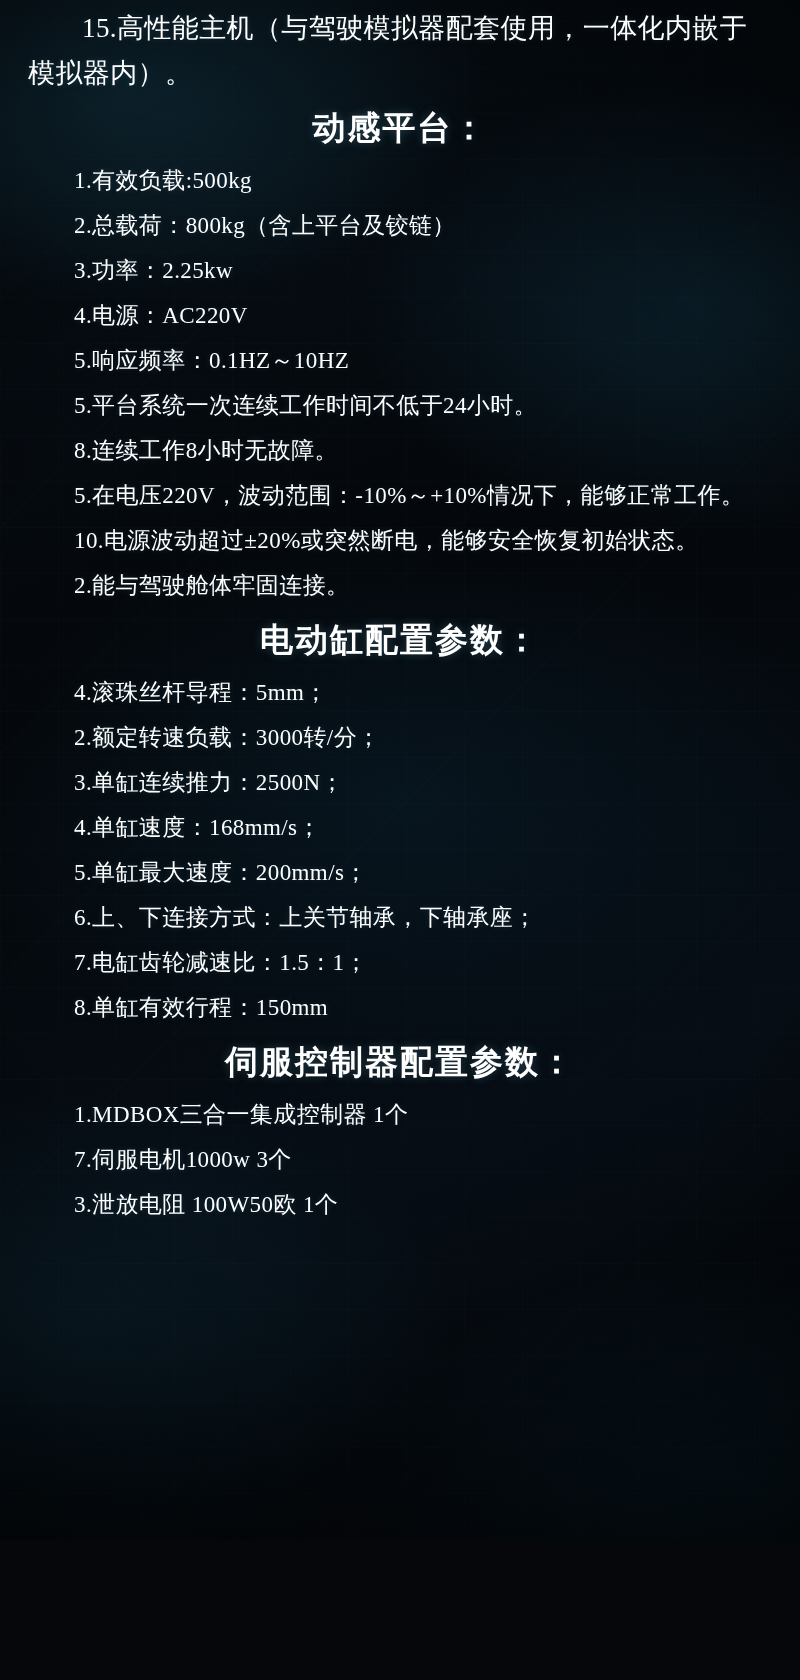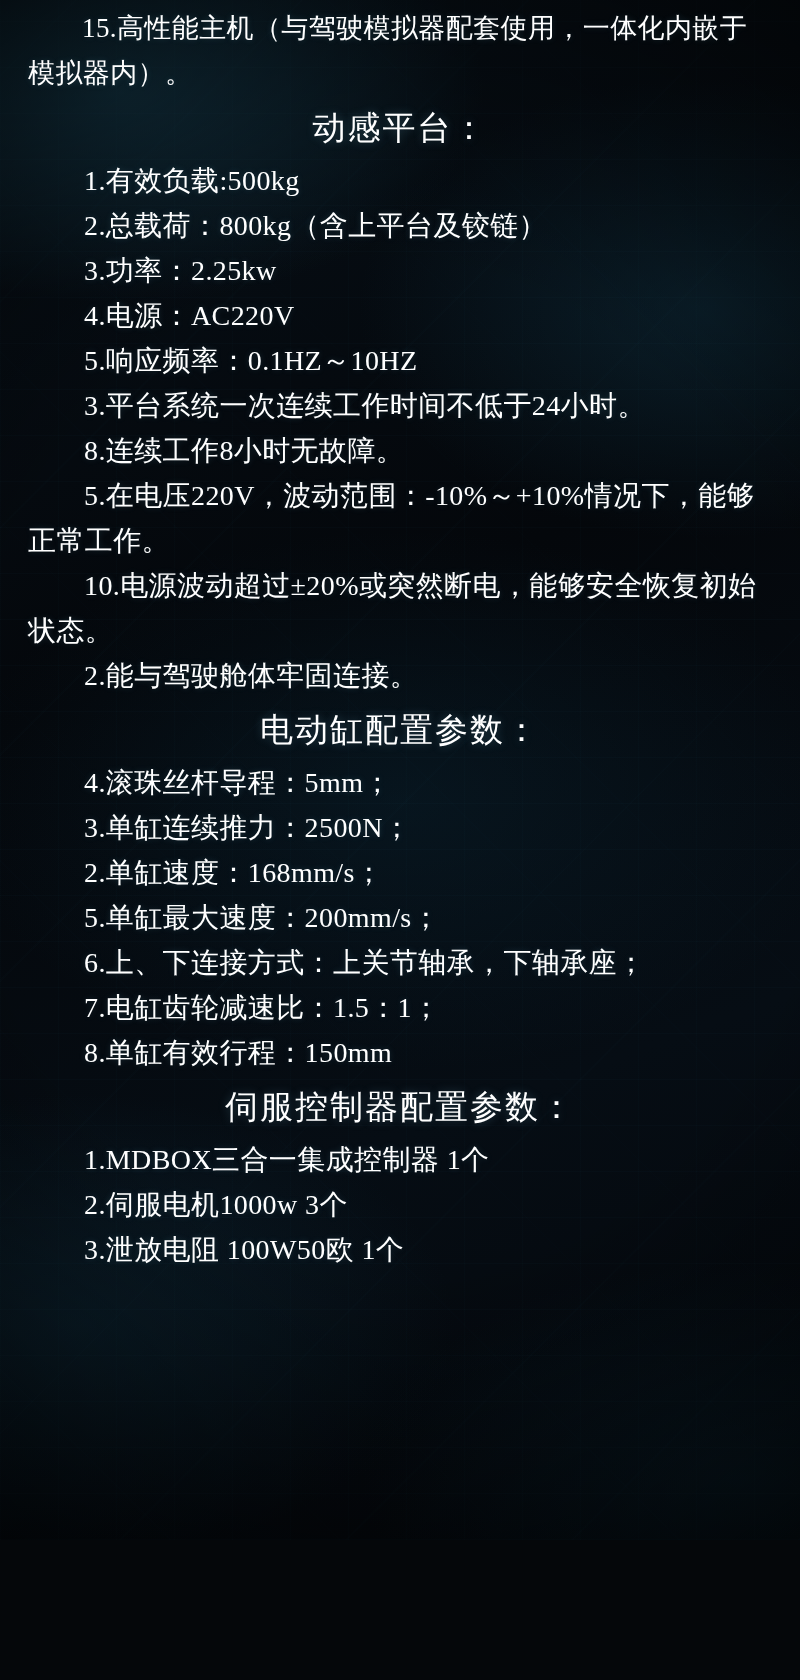--- a/index.html
+++ b/index.html
@@ -60,34 +60,34 @@
   .para {
     font-size: 27px;
     line-height: 45px;
     letter-spacing: 0.4px;
     text-indent: 2em;
     margin: 0;
     text-shadow: 0 0 6px rgba(120,200,230,0.18);
   }
   .heading {
     font-size: 33px;
-    font-weight: normal;
+    font-weight: bold;
     text-align: center;
     line-height: 52px;
     margin: 6px 0 4px 0;
     letter-spacing: 2px;
     text-shadow: 0 0 10px rgba(140,215,245,0.25);
   }
   .list {
     margin: 0;
     padding: 0;
     list-style: none;
   }
   .list li {
-    font-size: 28px;
+    font-size: 23px;
     line-height: 45px;
     letter-spacing: 0.4px;
     text-indent: 2em;
     margin: 0;
     text-shadow: 0 0 6px rgba(120,200,230,0.18);
   }
 </style>
 </head>
 <body>
 
@@ -100,39 +100,40 @@
 
     <p class="para">15.高性能主机（与驾驶模拟器配套使用，一体化内嵌于模拟器内）。</p>
 
     <h2 class="heading">动感平台：</h2>
     <ul class="list">
       <li>1.有效负载:500kg</li>
       <li>2.总载荷：800kg（含上平台及铰链）</li>
       <li>3.功率：2.25kw</li>
       <li>4.电源：AC220V</li>
       <li>5.响应频率：0.1HZ～10HZ</li>
-      <li>3.平台系统一次连续工作时间不低于24小时。</li>
+      <li>5.平台系统一次连续工作时间不低于24小时。</li>
       <li>8.连续工作8小时无故障。</li>
       <li>5.在电压220V，波动范围：-10%～+10%情况下，能够正常工作。</li>
       <li>10.电源波动超过±20%或突然断电，能够安全恢复初始状态。</li>
       <li>2.能与驾驶舱体牢固连接。</li>
     </ul>
 
     <h2 class="heading">电动缸配置参数：</h2>
     <ul class="list">
       <li>4.滚珠丝杆导程：5mm；</li>
+      <li>2.额定转速负载：3000转/分；</li>
       <li>3.单缸连续推力：2500N；</li>
-      <li>2.单缸速度：168mm/s；</li>
+      <li>4.单缸速度：168mm/s；</li>
       <li>5.单缸最大速度：200mm/s；</li>
       <li>6.上、下连接方式：上关节轴承，下轴承座；</li>
       <li>7.电缸齿轮减速比：1.5：1；</li>
       <li>8.单缸有效行程：150mm</li>
     </ul>
 
     <h2 class="heading">伺服控制器配置参数：</h2>
     <ul class="list">
       <li>1.MDBOX三合一集成控制器  1个</li>
-      <li>2.伺服电机1000w    3个</li>
+      <li>7.伺服电机1000w    3个</li>
       <li>3.泄放电阻  100W50欧  1个</li>
     </ul>
 
   </div>
 </div>
 
 </body></html>

